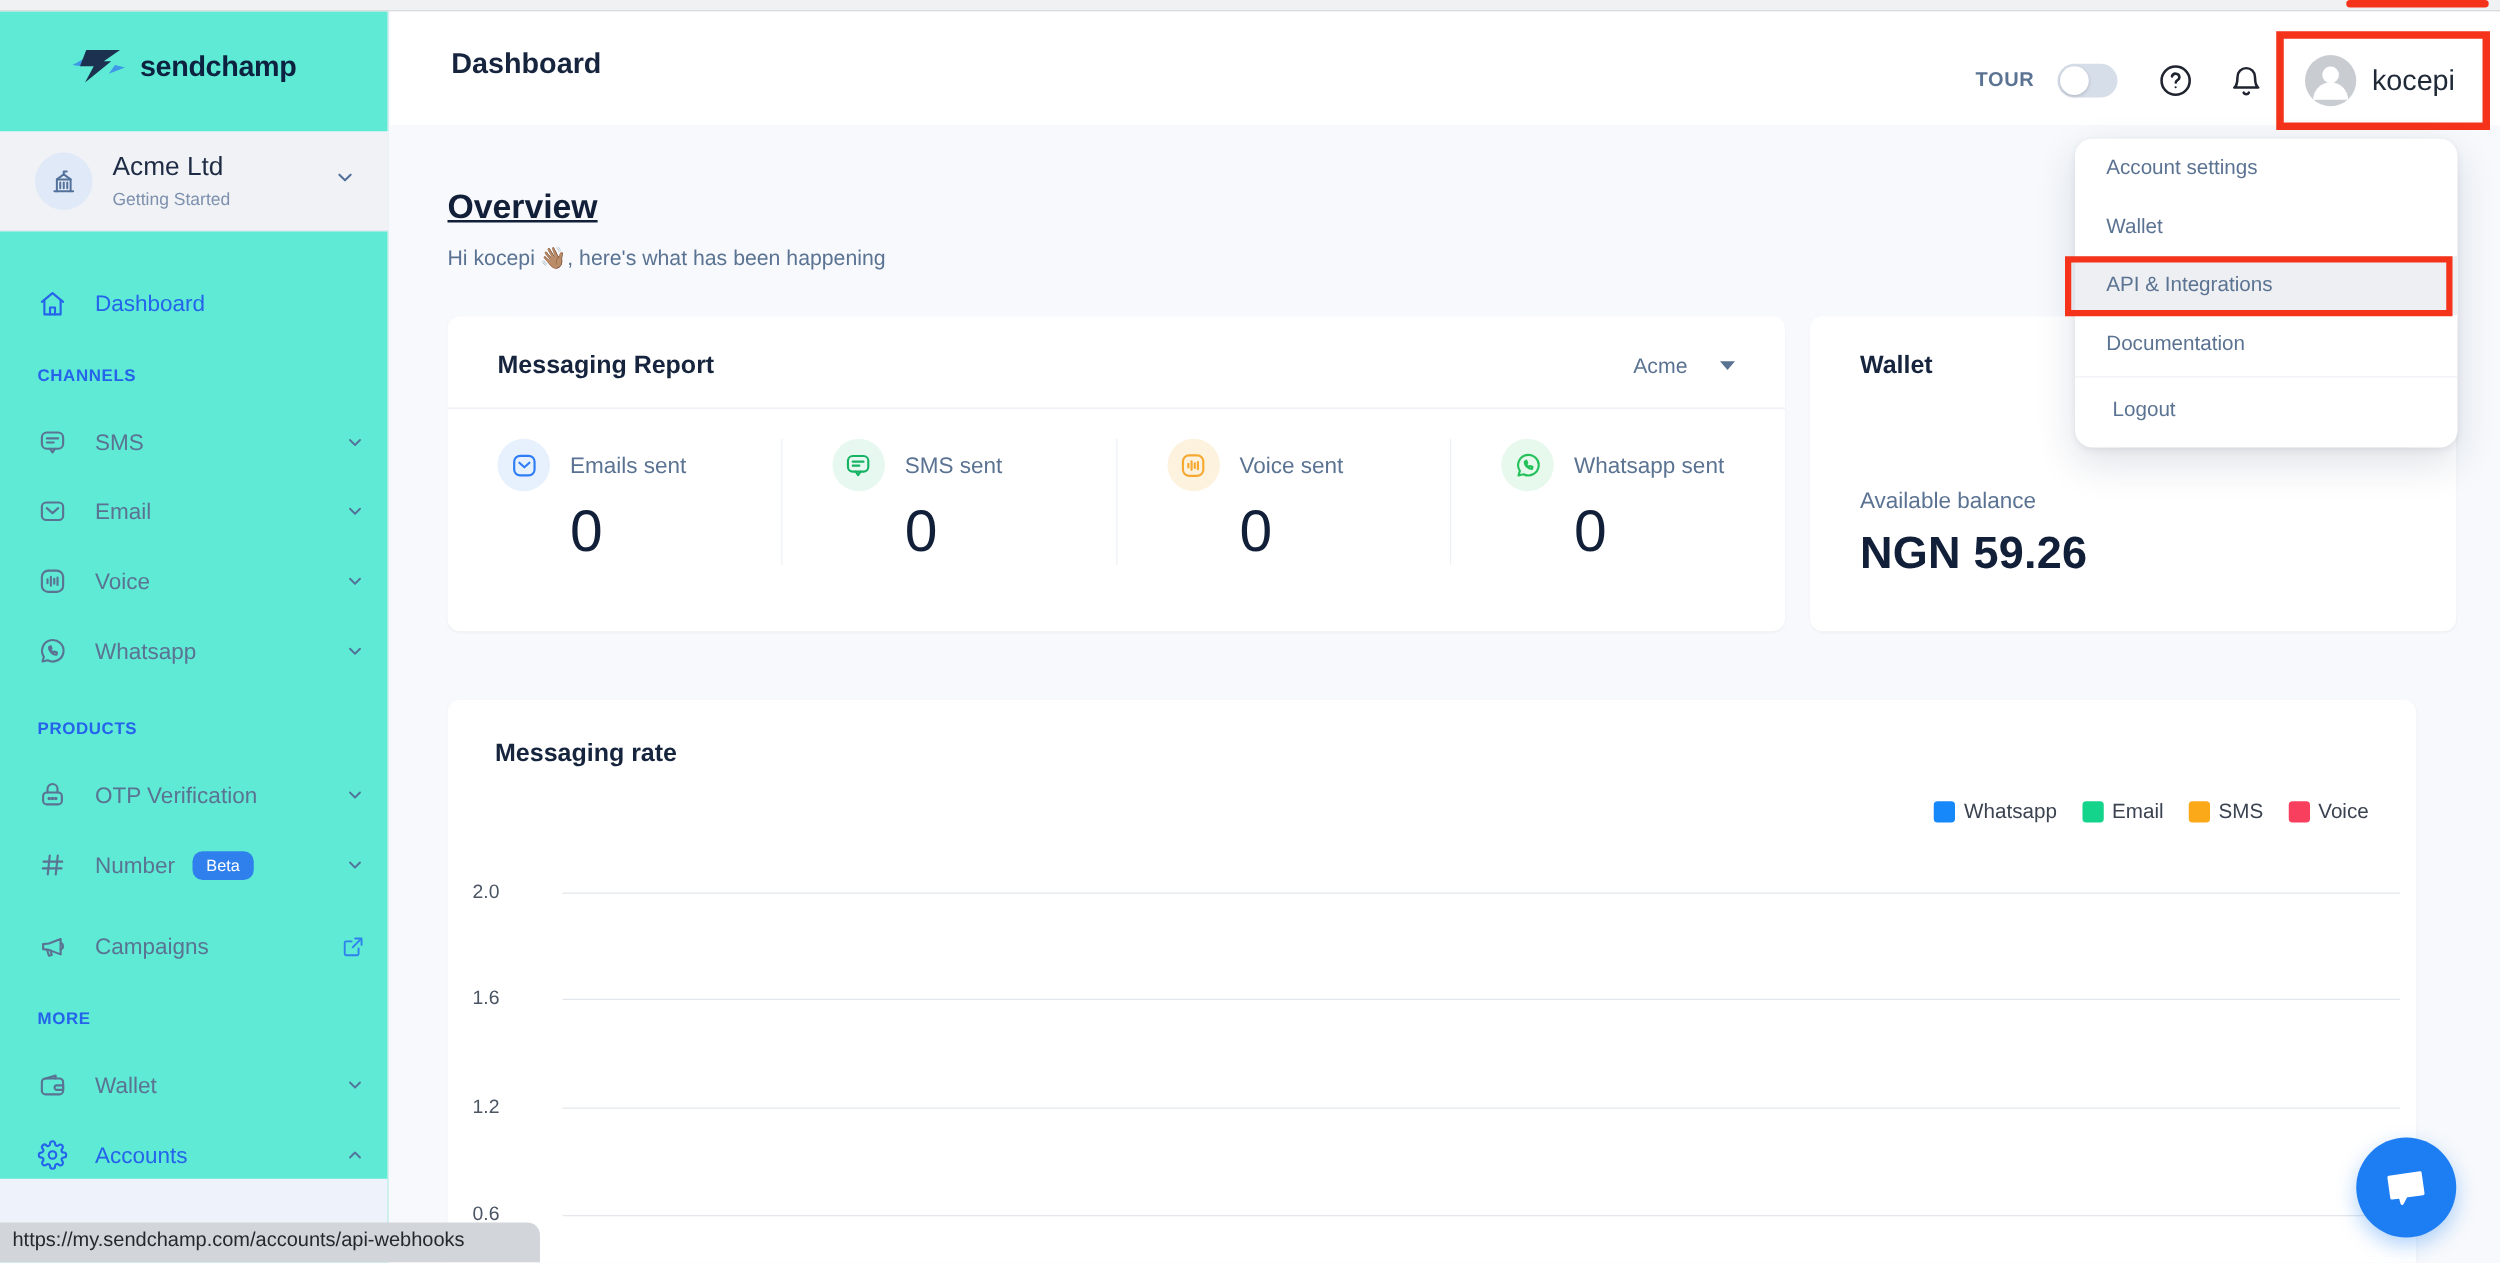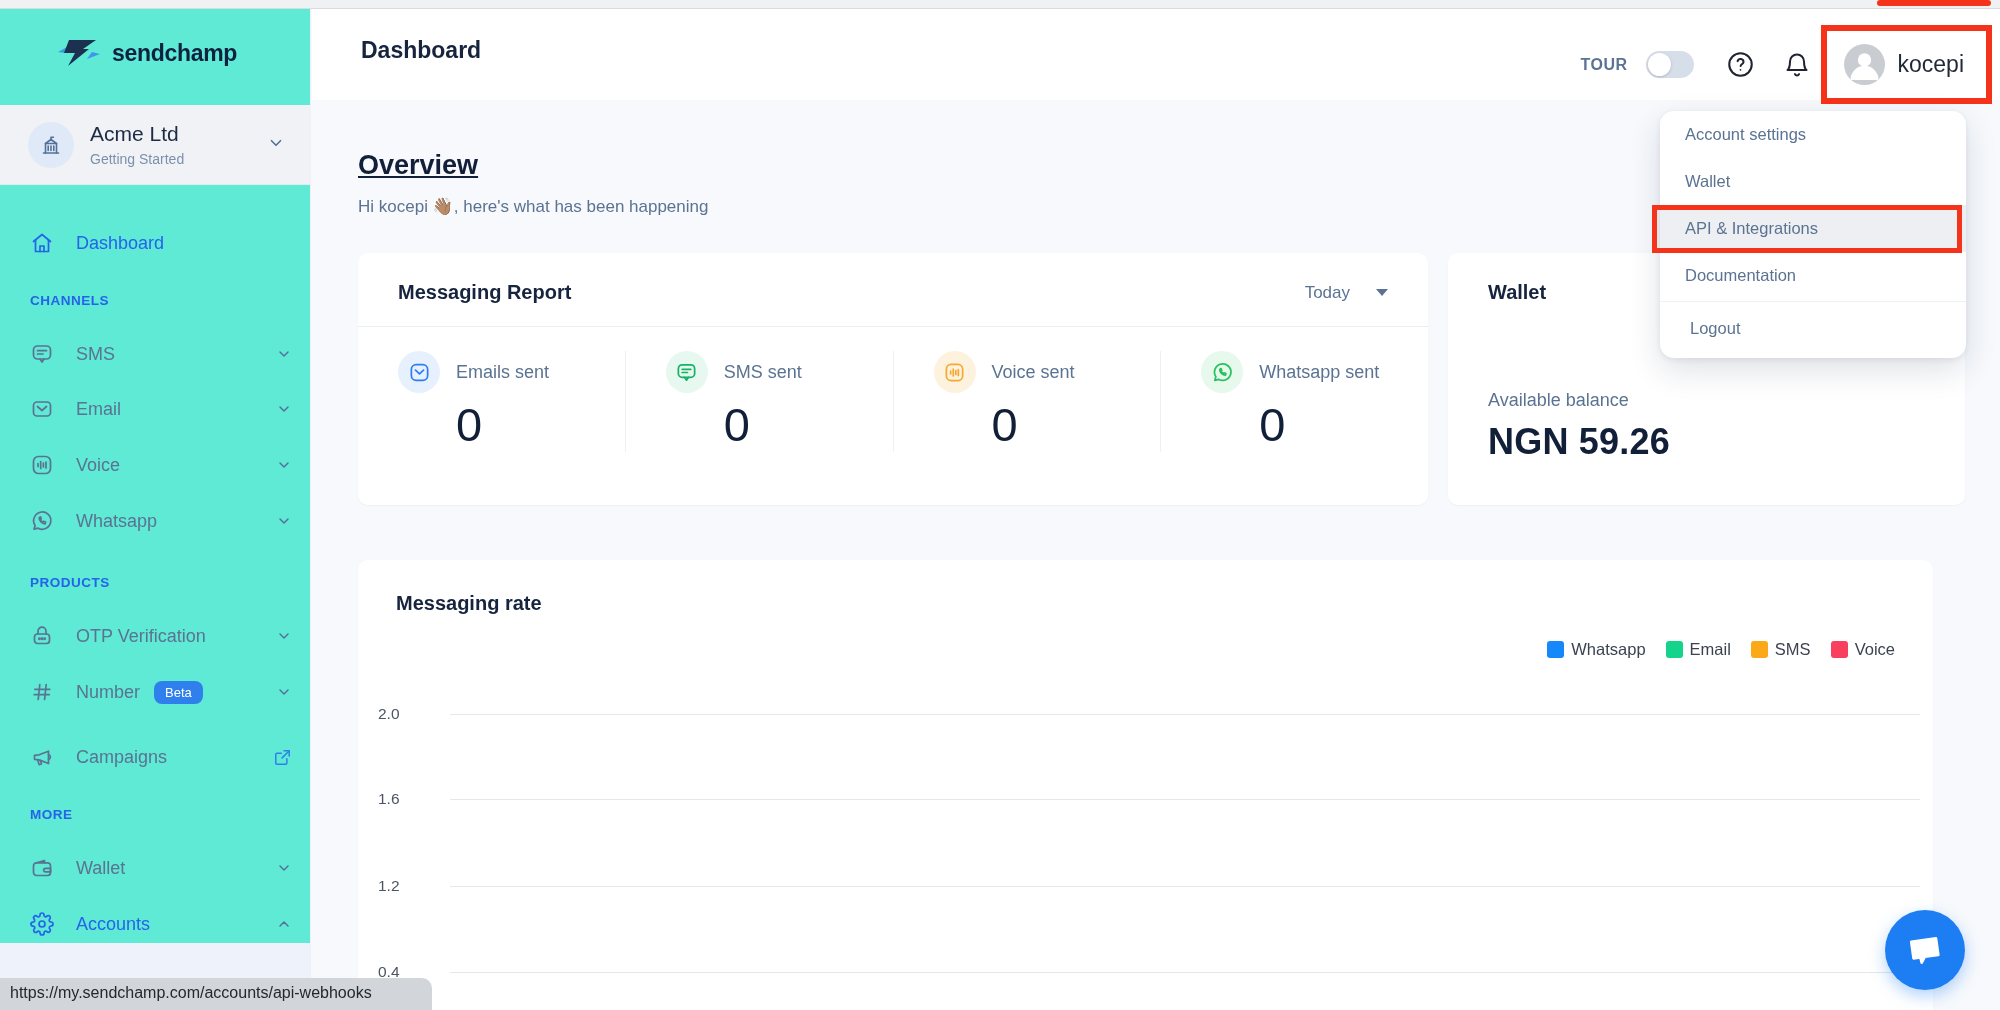--- a/index.html
+++ b/index.html
@@ -321,21 +321,21 @@
   </div>
 </div>
 
 <div class="overview-title">Overview</div>
 <div class="overview-sub">Hi kocepi 👋🏽, here's what has been happening</div>
 
 <div class="card card-report">
   <div class="card-head">
     <span class="card-title">Messaging Report</span>
     <span class="period">
-      <span>Today</span>
+      <span>Acme</span>
       <span class="caret-down"></span>
     </span>
   </div>
   <div class="stats-row">
     <div class="stat-col">
       <div class="stat-top">
         <span class="stat-icon" style="background:#e7f0fd;color:#2e7df6;">
           <svg width="23" height="23" viewBox="0 0 24 24" fill="none" stroke="currentColor" stroke-width="1.8" stroke-linecap="round" stroke-linejoin="round">
               <rect x="3.5" y="3.8" width="17" height="16.4" rx="5"></rect>
               <path d="M7.8 9.6l4.2 3.8 4.2-3.8"></path>
@@ -417,21 +417,21 @@
   </div>
   <div class="grid-row" style="top:230px;">
     <span class="grid-label">1.6</span>
       <span class="grid-line"></span>
   </div>
   <div class="grid-row" style="top:317px;">
     <span class="grid-label">1.2</span>
       <span class="grid-line"></span>
   </div>
   <div class="grid-row" style="top:403px;">
-    <span class="grid-label">0.4</span>
+    <span class="grid-label">0.6</span>
       <span class="grid-line"></span>
   </div>
 </div>
 
 <div class="dropdown">
   <div class="dd-item">Account settings</div>
   <div class="dd-item">Wallet</div>
   <div class="dd-item hl">API &amp; Integrations</div>
   <div class="dd-item">Documentation</div>
   <div class="dd-sep"></div>

